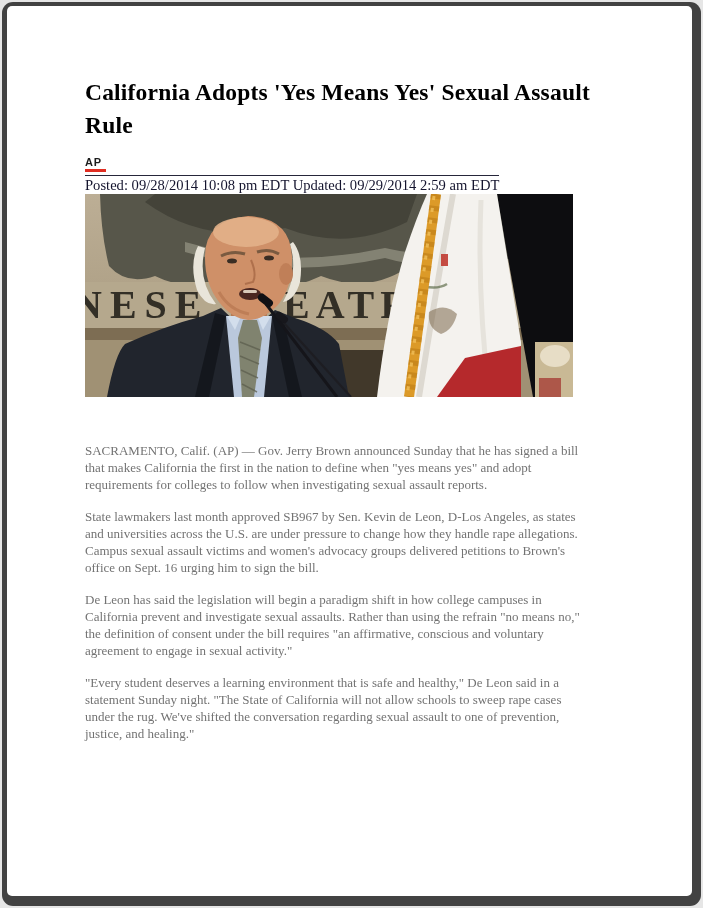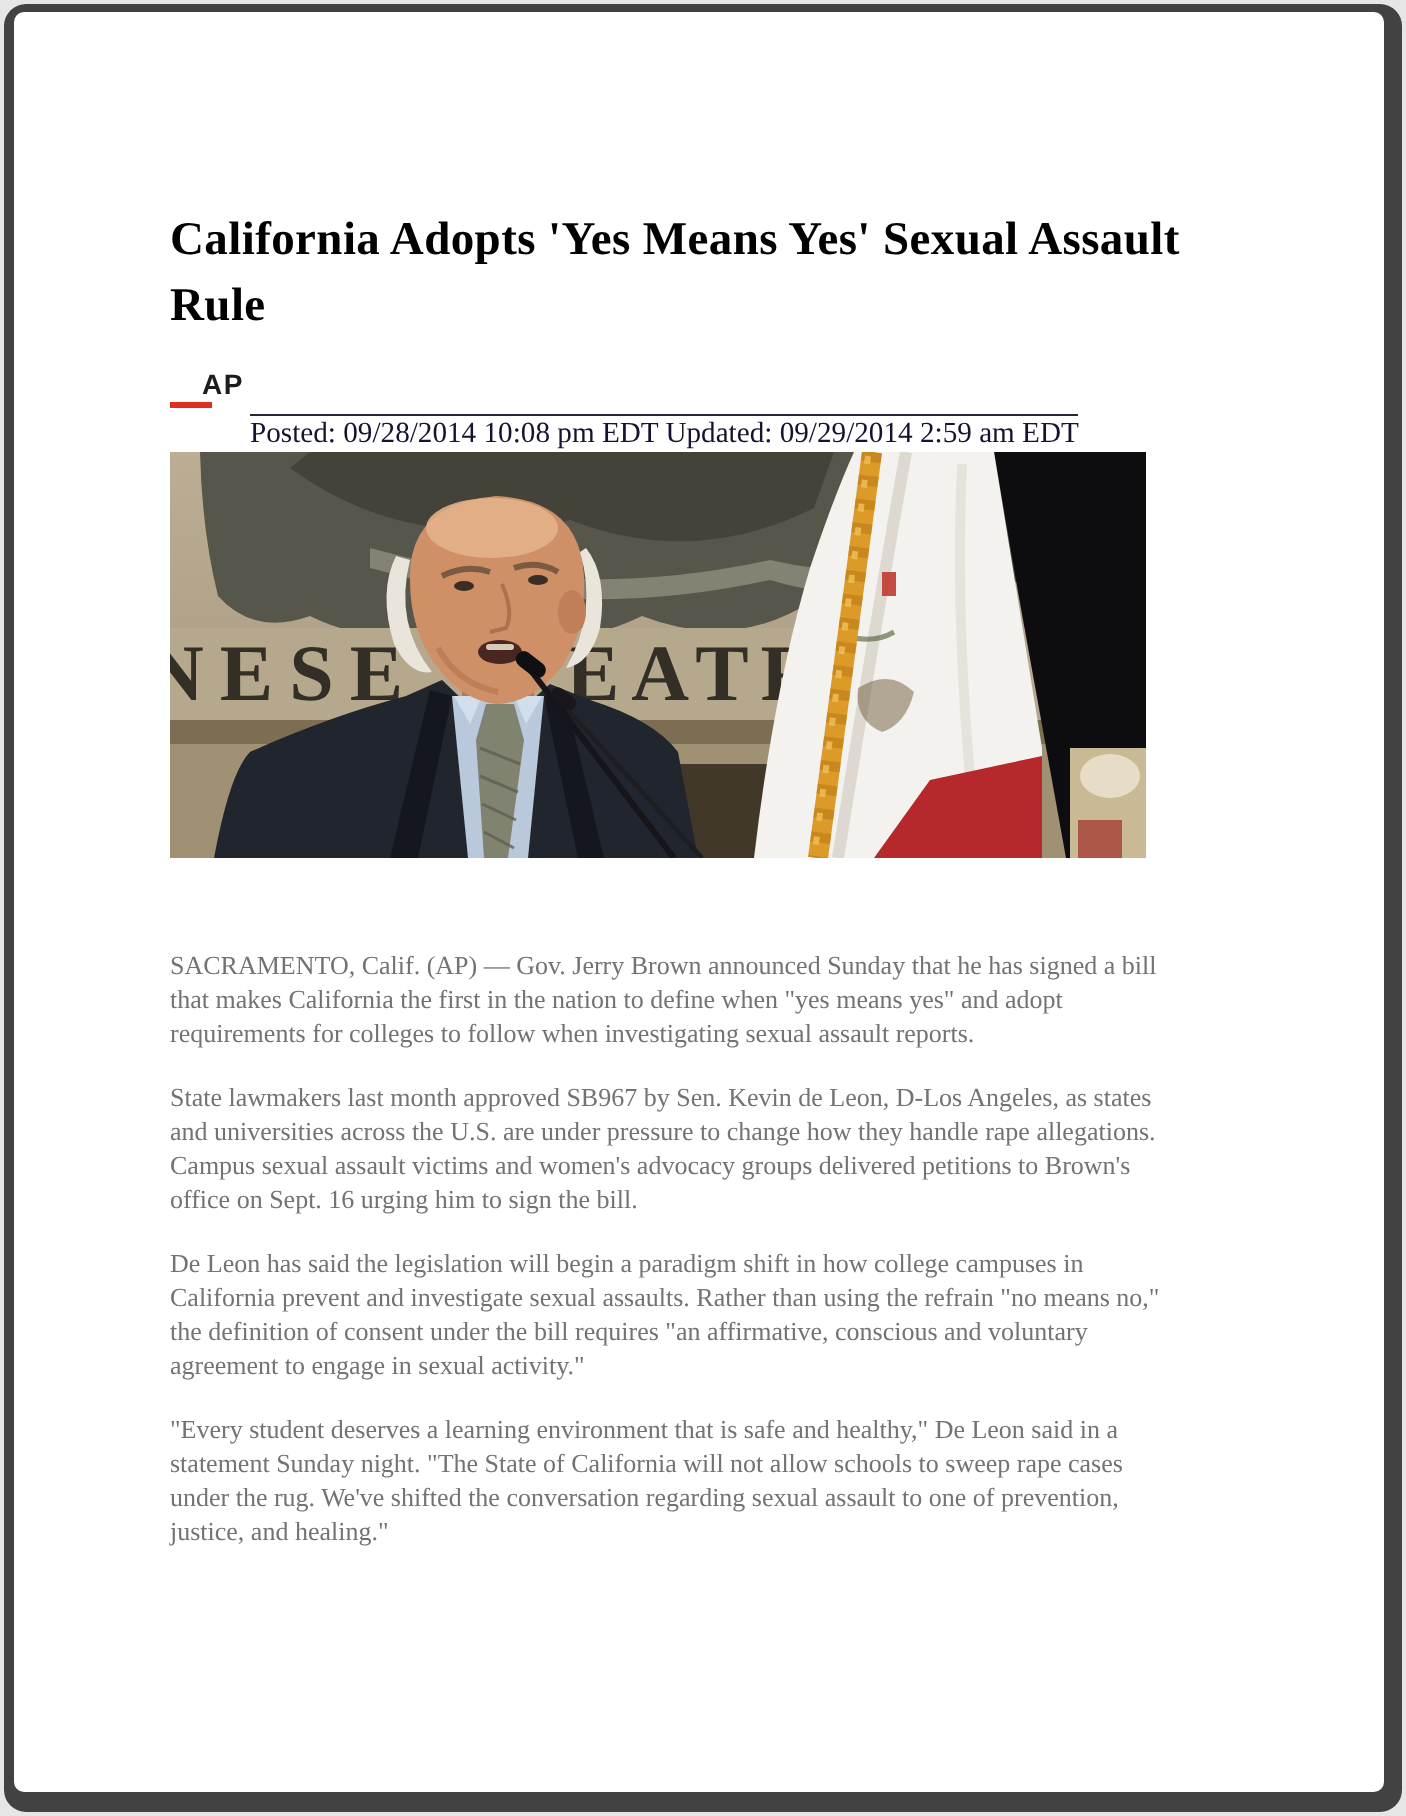--- a/index.html
+++ b/index.html
@@ -16,57 +16,55 @@
     border-radius: 11px;
   }
   .paper {
     position: absolute;
     left: 5px; top: 4px; right: 9px; bottom: 10px;
     background: #ffffff;
     border-radius: 5px;
     overflow: hidden;
   }
   .content {
-    padding: 98px 0 0 78px;
+    padding: 70px 0 0 78px;
     width: 512px;
   }
   h1.title {
     margin: 0;
     width: 512px;
     font-family: "Liberation Serif", "DejaVu Serif", serif;
     font-weight: bold;
     font-size: 23.5px;
     line-height: 33px;
     color: #000000;
     letter-spacing: 0.2px;
   }
   .byline { margin-top: 14px; }
   .ap-label {
     display: block;
     font-family: "Liberation Sans", "DejaVu Sans", sans-serif;
     font-weight: bold;
-    font-size: 14px;
+    font-size: 11px;
     letter-spacing: 0.8px;
     color: #1c1c1c;
-    margin-left: 16px;
   }
   .ap-underline {
     width: 21px; height: 3px;
     margin-top: 1px;
     background: #e02d22;
   }
   .meta-line {
     display: inline-block;
     margin-top: 3px;
     padding-top: 1px;
     border-top: 1px solid #26263a;
     font-size: 14.6px;
     line-height: 17px;
     color: #14142e;
-    margin-left: 40px;
   }
   .photo {
     display: block;
     width: 488px; height: 203px;
     margin-top: 0;
     overflow: hidden;
     background: #ab9d82;
   }
   .body-text p {
     margin: 0;

